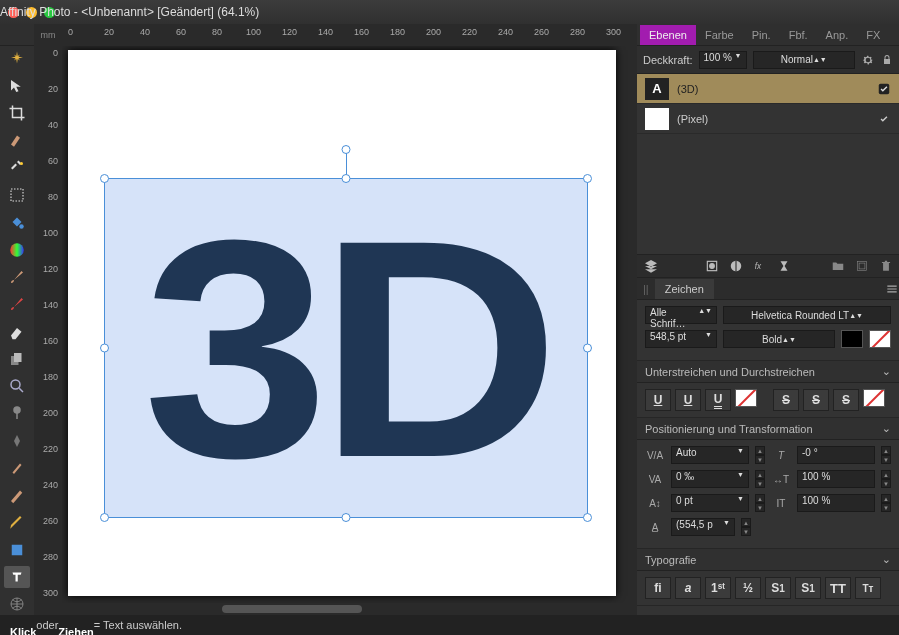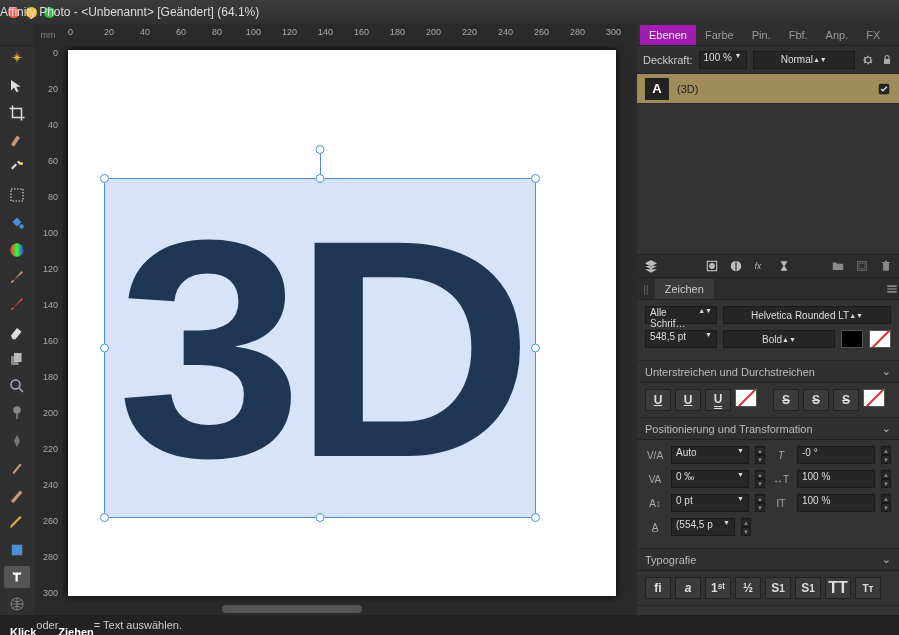--- a/index.html
+++ b/index.html
@@ -25,21 +25,21 @@
 
 
 .workarea { position: absolute; left: 34px; top: 24px; right: 262px; bottom: 20px; background: #2a2a2a; }
 .ruler-corner { position: absolute; left: 0; top: 0; width: 28px; height: 22px; background: #2a2a2a; font-size: 9px; color: #888; display: flex; align-items: center; justify-content: center; }
 .ruler-h { position: absolute; left: 28px; right: 0; top: 0; height: 22px; background: #2a2a2a; color: #aaa; font-size: 9px; }
 .ruler-h .tick { position: absolute; top: 3px; }
 .ruler-v { position: absolute; left: 0; top: 22px; width: 28px; bottom: 12px; background: #2a2a2a; color: #aaa; font-size: 9px; }
 .ruler-v .tick { position: absolute; right: 4px; }
 .canvas-viewport { position: absolute; left: 28px; top: 22px; right: 0; bottom: 12px; background: #2a2a2a; overflow: hidden; }
 .page { position: absolute; left: 6px; top: 4px; width: 548px; height: 546px; background: #fff; box-shadow: 0 0 8px #000; }
-.sel-box { position: absolute; left: 36px; top: 128px; width: 432px; height: 340px; background: rgba(186,209,245,0.6); border: 1px solid #4a8fd8; }
+.sel-box { position: absolute; left: 36px; top: 128px; width: 484px; height: 340px; background: rgba(186,209,245,0.6); border: 1px solid #4a8fd8; }
 .sel-text { font-family: Arial, sans-serif; font-weight: 900; font-size: 310px; color: #1f3654; letter-spacing: -10px; line-height: 340px; text-align: center; transform: scaleX(1.08); }
 .handle { width: 9px; height: 9px; background: #fff; border: 1.5px solid #4a8fd8; border-radius: 50%; position: absolute; }
 .rotate-handle { width: 9px; height: 9px; background: #fff; border: 1.5px solid #4a8fd8; border-radius: 50%; position: absolute; left: 50%; top: -34px; transform: translateX(-50%);}
 .rotate-line { position: absolute; left: 50%; top: -28px; width: 1px; height: 28px; background: #4a8fd8; }
 .hscroll { position: absolute; left: 28px; right: 0; bottom: 0; height: 12px; background: #2a2a2a; }
 .hscroll-thumb { position: absolute; height: 8px; top: 2px; left: 160px; width: 140px; background: #555; border-radius: 4px; }
 
 
 .rightcol { position: absolute; right: 0; top: 46px; width: 262px; bottom: 20px; background: #333; display: flex; flex-direction: column; }
 .opacity-row { height: 28px; background: #2f2f2f; display: flex; align-items: center; padding: 0 6px; gap: 6px; border-bottom: 1px solid #222;}
@@ -299,20 +299,27 @@
 
   <div class="layers" style="position:relative;height:180px;">
     <div class="layer sel">
       <div class="thumb" style="color:#fff">A</div>
       <span>(3D)</span>
       <svg class="check" width="14" height="14" viewBox="0 0 24 24">
           <rect x="3" y="3" width="18" height="18" rx="3" fill="#222"></rect>
           <path d="M7 12l3 3 7-7" stroke="#ddd" stroke-width="2.5" fill="none"></path>
         </svg>
     </div>
+    <div class="layer">
+      <div class="thumb white"></div>
+      <span>(Pixel)</span>
+      <svg class="check" width="14" height="14" viewBox="0 0 24 24">
+          <path d="M7 12l3 3 7-7" stroke="#ccc" stroke-width="2.5" fill="none"></path>
+        </svg>
+    </div>
   </div>
 
   <div class="panel-icons">
     <svg width="16" height="16" viewBox="0 0 24 24" fill="#bbb">
         <path d="M12 3l9 5-9 5-9-5zm-9 9l9 5 9-5M3 17l9 5 9-5"></path>
       </svg>
     <div class="spacer"></div>
     <svg width="14" height="14" viewBox="0 0 24 24" stroke="#bbb" stroke-width="2" fill="none">
         <rect x="4" y="4" width="16" height="16"></rect>
         <circle cx="12" cy="12" r="4" fill="#bbb"></circle>
@@ -486,21 +493,21 @@
   <div class="section">
     <div class="btnrow">
       <div class="btn">fi</div>
       <div class="btn">
           <i>a</i>
         </div>
       <div class="btn">1ˢᵗ</div>
       <div class="btn">½</div>
       <div class="btn">S<sup>1</sup></div>
       <div class="btn">S<sub>1</sub></div>
-      <div class="btn" style="font-size:16px">TT</div>
+      <div class="btn" style="font-size:13px">TT</div>
       <div class="btn" style="font-size:10px">Tᴛ</div>
     </div>
   </div>
 
 </div>
 
 <div class="statusbar">
   <b>Klick</b>
   <span> oder </span>
   <b>Ziehen</b>

